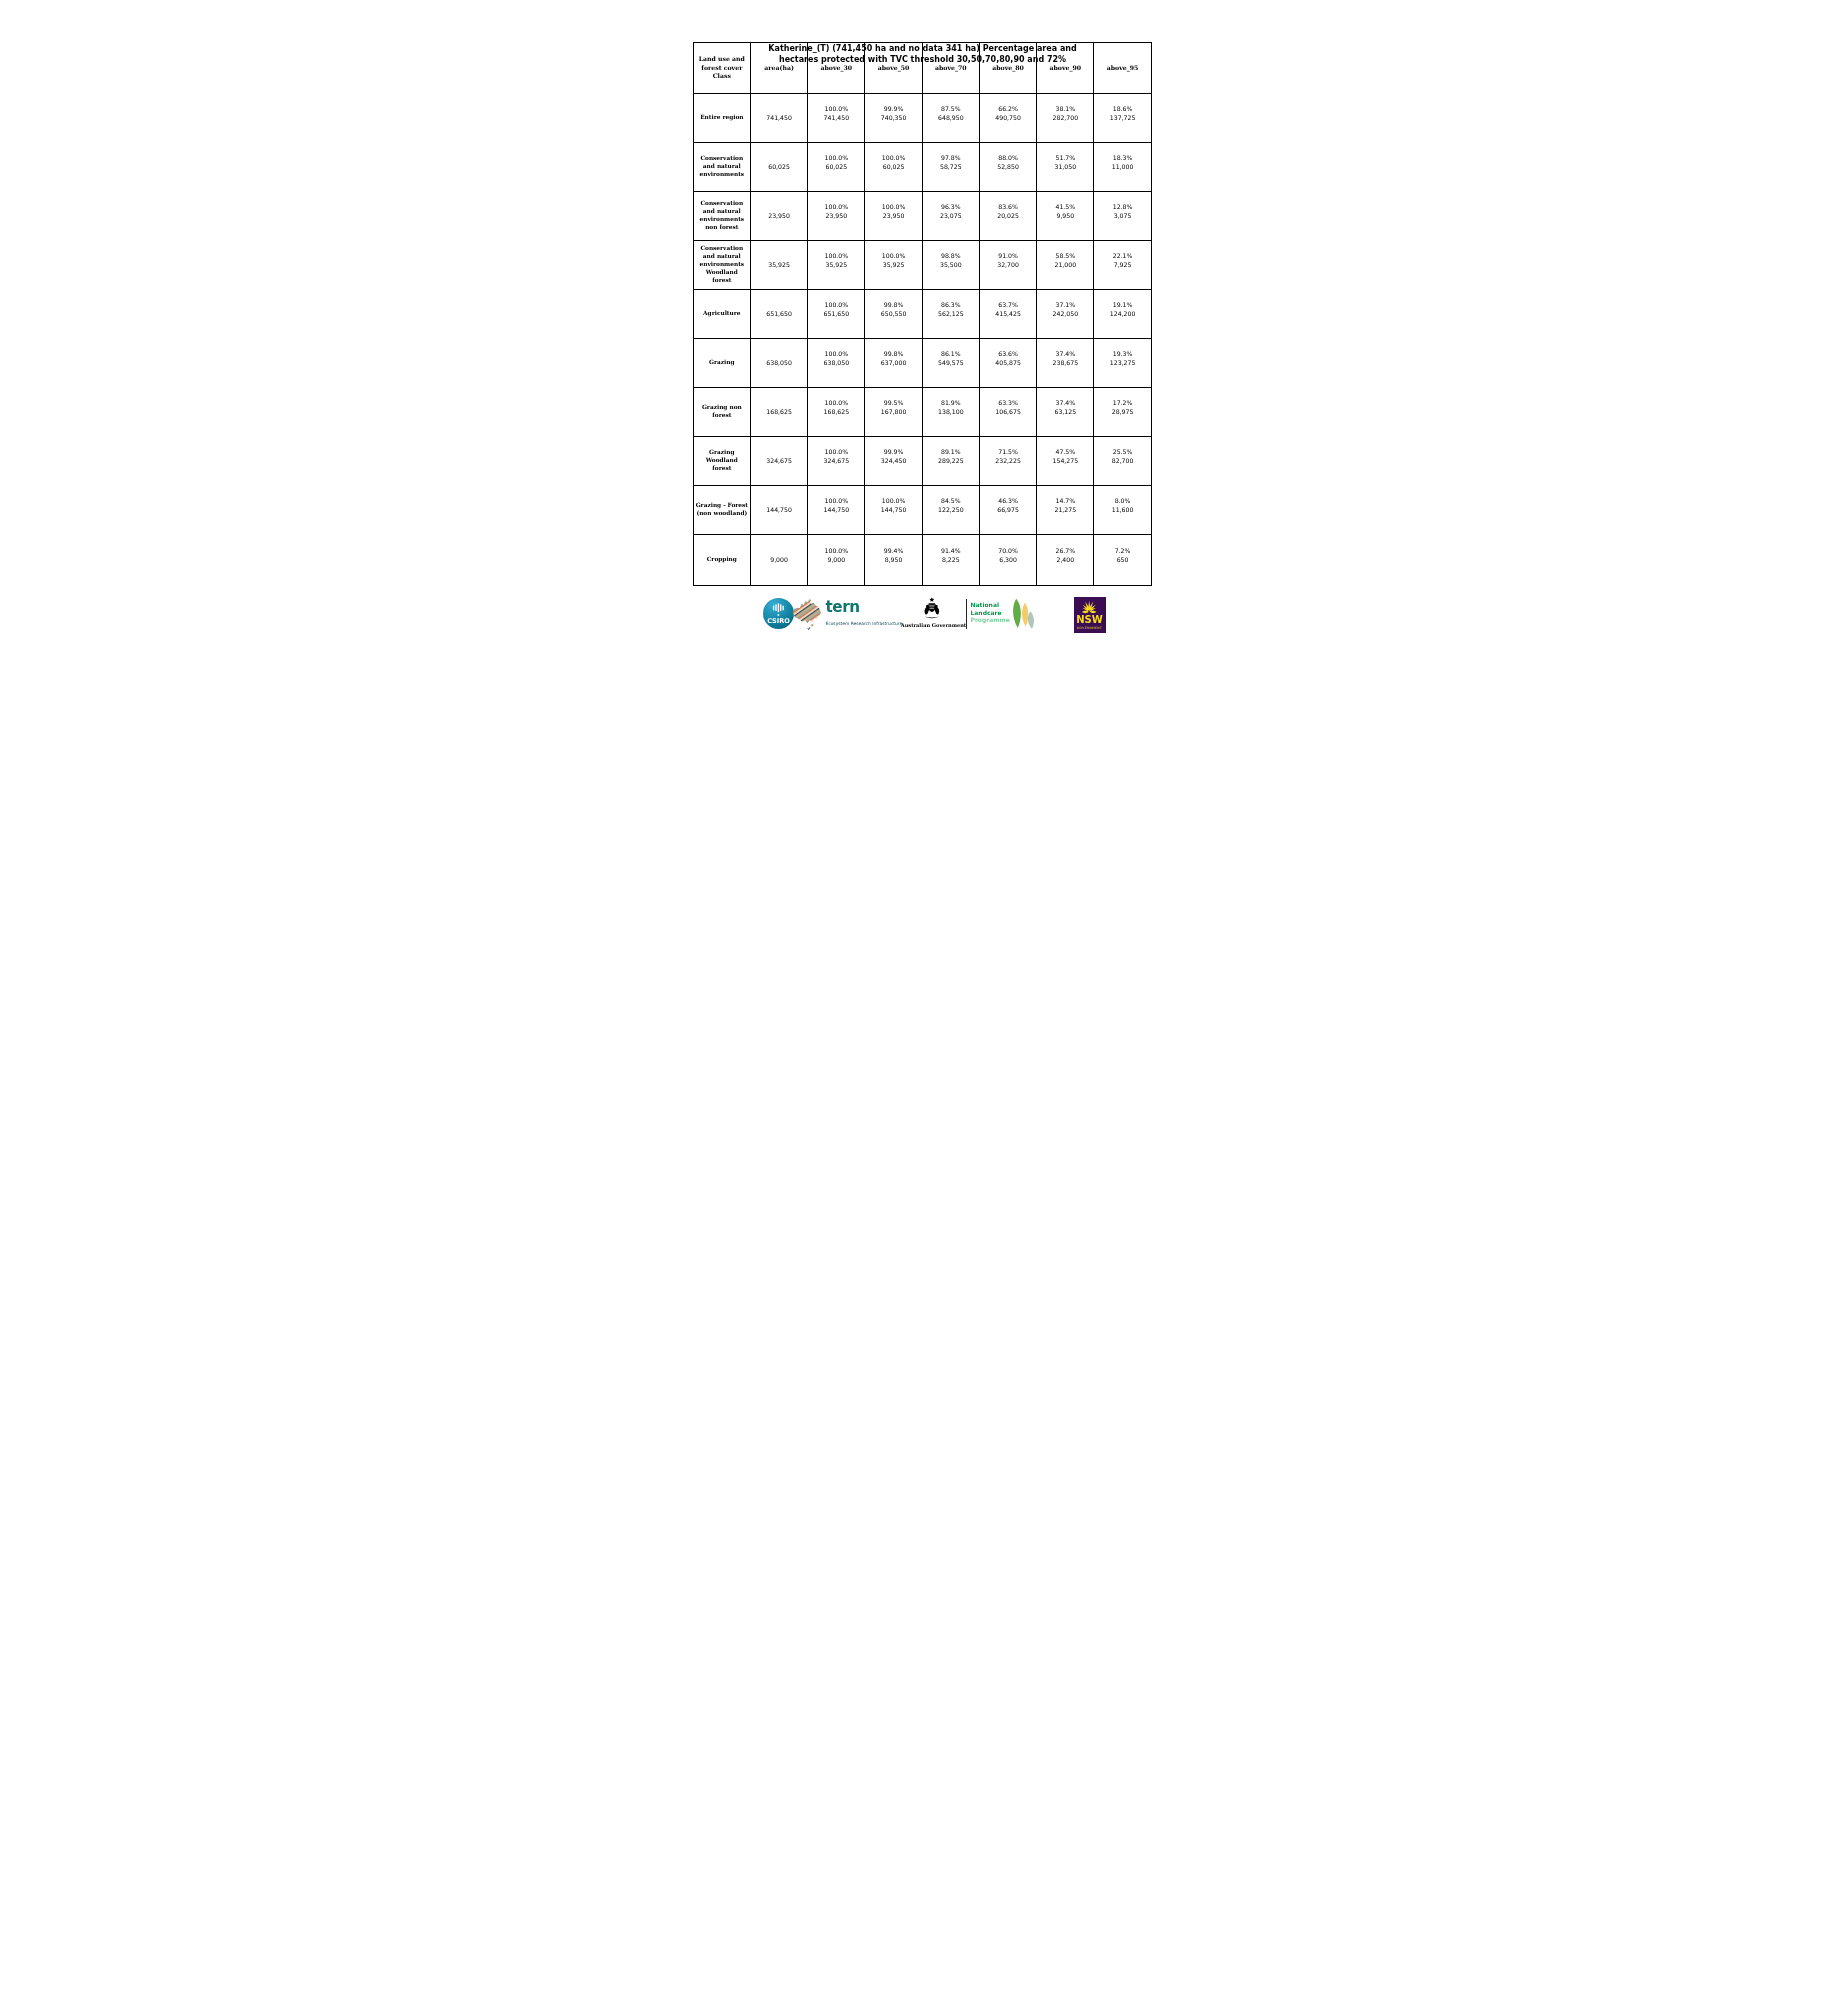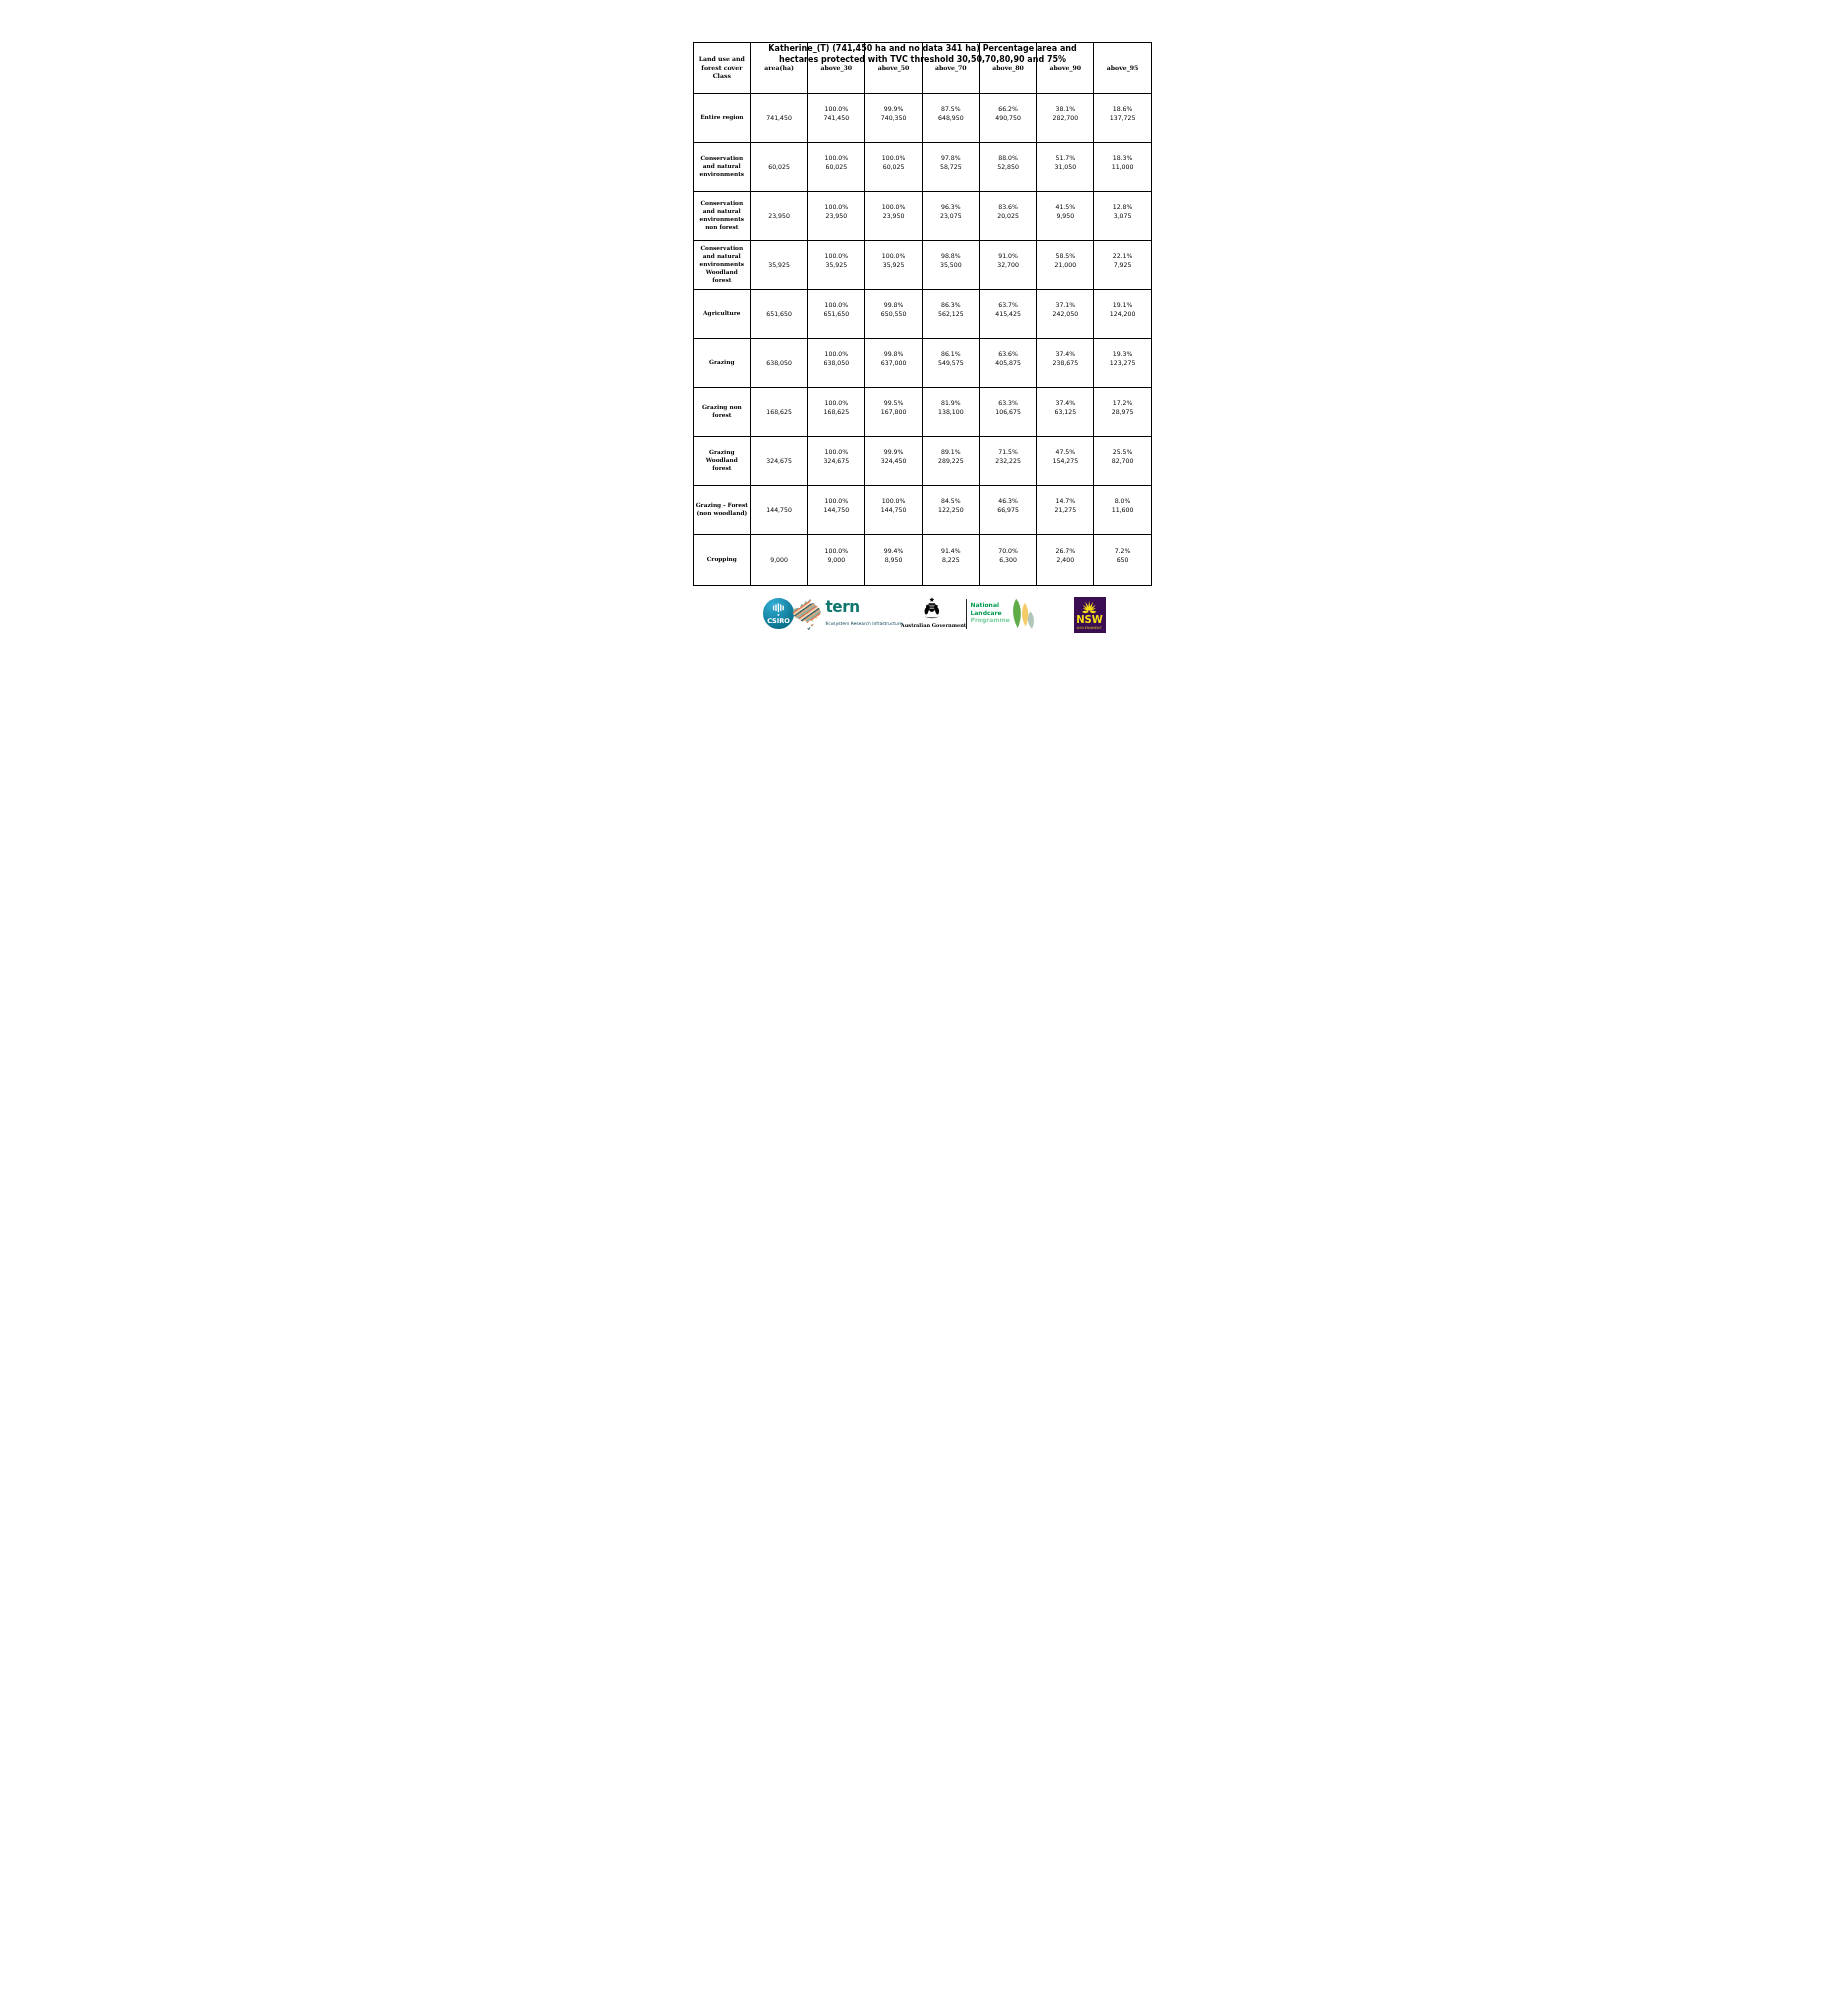--- a/index.html
+++ b/index.html
@@ -38,21 +38,21 @@
   .nsw-sub{font-family:"DejaVu Sans",sans-serif;font-size:3px;letter-spacing:0.4px;color:#f7dd16;margin-top:0.8px;}
   .divider{position:absolute;left:274px;top:599px;width:0.8px;height:30px;background:#222;}
 </style>
 </head>
 <body>
 
 <div id="page">
 
   <div class="title">
     <div>Katherine_(T) (741,450 ha and no data 341 ha) Percentage area and</div>
-    <div>hectares protected with TVC threshold 30,50,70,80,90 and 75%</div>
+    <div>hectares protected with TVC threshold 30,50,70,80,90 and 72%</div>
   </div>
 
   <table class="data">
     <thead>
       <tr id="header-row">
           <th>Land use and forest cover Class</th>
           <th>area(ha)</th>
           <th>above_30</th>
           <th>above_50</th>
           <th>above_70</th>

